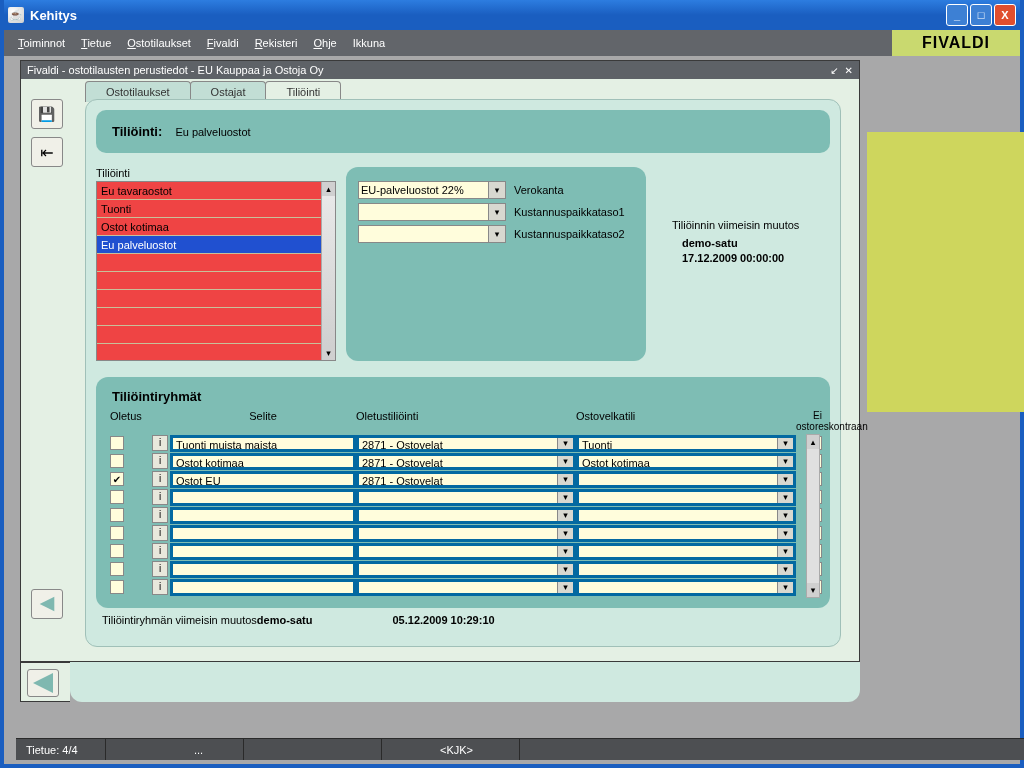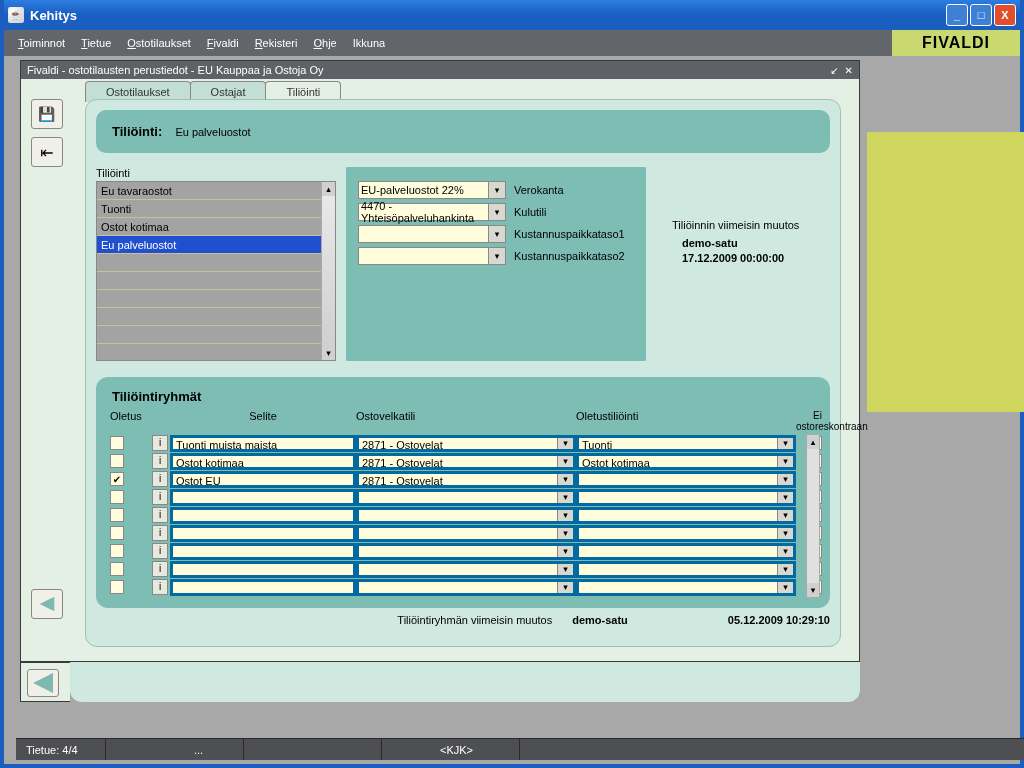--- a/index.html
+++ b/index.html
@@ -157,34 +157,34 @@
   display: flex;
   gap: 10px;
 }
 .tilointi-col {
   width: 240px;
 }
 .label { font-size:11px; color:#000; display:block; margin-bottom:2px; }
 .listbox {
   width: 100%;
   height: 180px;
-  background:#a3a3a3;
+  background:#ef4444;
   border:1px solid #888;
   overflow:hidden;
   position:relative;
 }
 .listbox .scroll { position:absolute; right:0; top:0; width:14px; height:100%; background:#e0e0e0; border-left:1px solid #aaa; display:flex; flex-direction:column; }
 .listbox .scroll .up, .listbox .scroll .dn { height:14px; background:#d0d0d0; text-align:center; font-size:9px; line-height:14px; }
 .listbox .scroll .track { flex:1; background:linear-gradient(#e8e8e8,#d0d0d0); }
 .listbox .litem { height:18px; line-height:18px; padding:0 4px; border-bottom:1px solid #c8c09a; }
 .listbox .litem.selected { background:#2050d0; color:#fff; }
 
 .center-block {
   background:#7ebdb4;
-  border-radius: 1px;
+  border-radius: 12px;
   width: 300px;
   padding: 14px 12px 50px 12px;
 }
 .drow { display:flex; align-items:center; margin-bottom:4px; }
 .drow select, .drow .selectlike {
   flex:1;
   height:18px;
   background:#fffddc;
   border:1px solid #888;
   font-size:11px;
@@ -254,24 +254,22 @@
 .grow .cell.sel::after {
   content:"▾"; position:absolute; right:0; top:0; width:15px; height:100%;
   display:flex; align-items:center; justify-content:center;
   background:#d8d8d0; border-left:1px solid #888; font-size:9px;
 }
 
 .footer-info {
   margin-top:6px;
   font-size:11px;
   display:flex;
-  gap:20px;
   padding-left: 6px;
   align-items:center;
-  justify-content:flex-end;
 }
 .footer-info .b { font-weight:bold; }
 
 
 .ghost-corner {
   position:absolute;
   left:4px; top:606px;
   width:50px; height:40px;
   background:#e4f0e4;
   border:1px solid #3a3a3a;
@@ -397,24 +395,20 @@
                 </div>
             </div>
           </div>
 
           <div class="center-block">
             <div class="drow">
               <div class="selectlike">EU-palveluostot 22%</div>
               <span class="rlabel">Verokanta</span>
             </div>
             <div class="drow">
-              <div class="selectlike">4470 - Yhteisöpalveluhankinta</div>
-              <span class="rlabel">Kulutili</span>
-            </div>
-            <div class="drow">
               <div class="selectlike"></div>
               <span class="rlabel">Kustannuspaikkataso1</span>
             </div>
             <div class="drow">
               <div class="selectlike"></div>
               <span class="rlabel">Kustannuspaikkataso2</span>
             </div>
           </div>
 
           <div class="info-col">
@@ -423,22 +417,22 @@
             <div class="ts">17.12.2009 00:00:00</div>
           </div>
         </div>
 
         <div class="section-bottom">
           <h3>Tiliöintiryhmät</h3>
           <div class="gridhdr">
             <span>Oletus</span>
             <span></span>
             <span style="text-align:center">Selite</span>
+            <span>Oletustiliöinti</span>
             <span>Ostovelkatili</span>
-            <span>Oletustiliöinti</span>
             <span style="font-size:10px; text-align:right">Ei ostoreskontraan</span>
           </div>
           <div class="gridbody" id="gridbody">
             <div class="scroll2">
                 <div class="up">▴</div>
                 <div class="track"></div>
                 <div class="dn">▾</div>
               </div>
           <div class="grow">
                 <div class="chk"></div>

